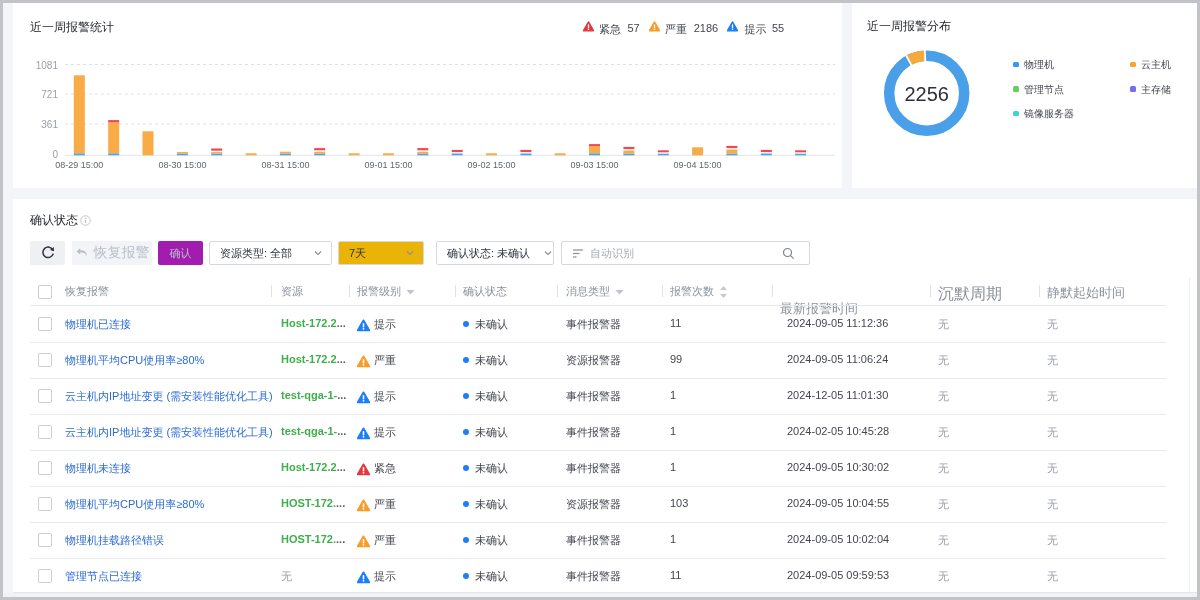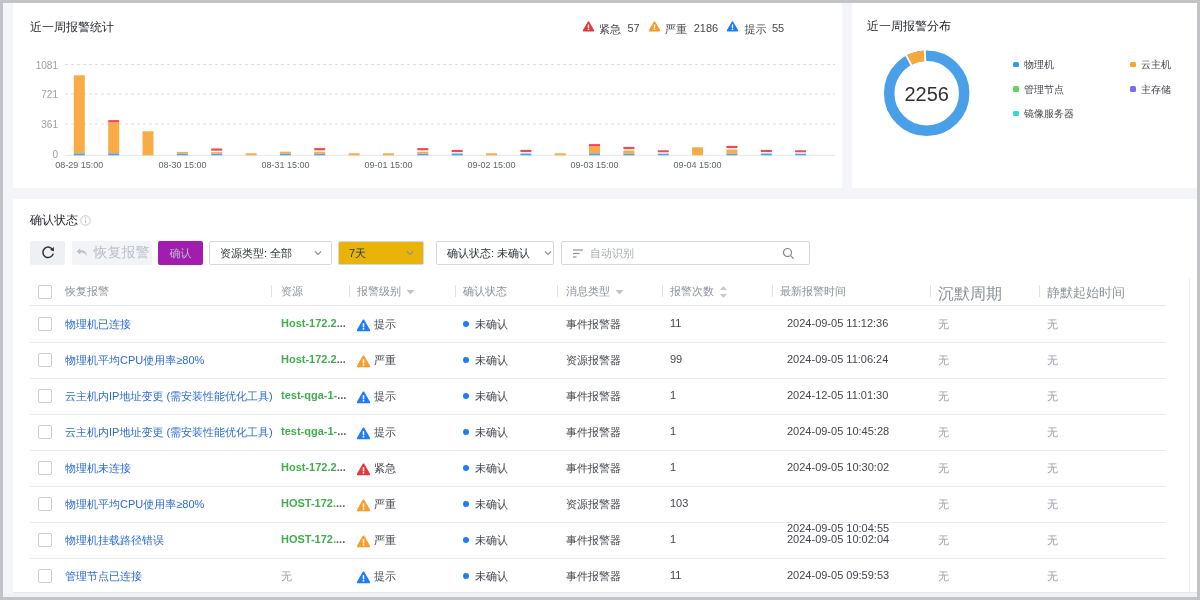--- a/index.html
+++ b/index.html
@@ -185,21 +185,21 @@
       <polygon points="0.5,2 8.5,2 4.5,6.5" fill="#bfc3cb"></polygon>
     </svg></div>
 <div class="abs" style="left:463px;top:284px;color:#8b919c;font-size:11px;display:flex;align-items:center;white-space:nowrap">确认状态</div>
 <div class="abs" style="left:566px;top:284px;color:#8b919c;font-size:11px;display:flex;align-items:center;white-space:nowrap">消息类型<svg width="9" height="8" viewBox="0 0 9 8" style="margin-left:5px">
       <polygon points="0.5,2 8.5,2 4.5,6.5" fill="#bfc3cb"></polygon>
     </svg></div>
 <div class="abs" style="left:670px;top:284px;color:#8b919c;font-size:11px;display:flex;align-items:center;white-space:nowrap">报警次数<svg width="9" height="14" viewBox="0 0 9 14" style="margin-left:5px">
       <polygon points="4.5,1 8,5 1,5" fill="#c6cad1"></polygon>
       <polygon points="4.5,13 8,9 1,9" fill="#c6cad1"></polygon>
     </svg></div>
-<div class="abs" style="left:780px;top:284px;color:#8b919c;font-size:11px;display:flex;align-items:center;white-space:nowrap">最新报警时间</div>
+<div class="abs" style="left:780px;top:300px;color:#8b919c;font-size:13px;display:flex;align-items:center;white-space:nowrap">最新报警时间</div>
 <div class="abs" style="left:938px;top:284px;color:#8b919c;font-size:16px;display:flex;align-items:center;white-space:nowrap">沉默周期</div>
 <div class="abs" style="left:1047px;top:284px;color:#8b919c;font-size:13px;display:flex;align-items:center;white-space:nowrap">静默起始时间</div>
 <div class="abs" style="left:38px;top:285px;width:14px;height:14px;border:1px solid #ccd0d7;border-radius:2px;background:#fff"></div>
 <div class="abs" style="left:30px;top:305px;width:1136px;height:1px;background:#e4e7ec"></div>
 <div class="abs" style="left:38px;top:317px;width:14px;height:14px;border:1px solid #ccd0d7;border-radius:2px;background:#fff"></div>
 <div class="abs s11" style="left:65px;top:317px;color:#2b6bd4">物理机已连接</div>
 <div class="abs s11" style="left:281px;top:317px;color:#3fae4d;font-weight:600">Host-172.2<span style="color:#5a6068">...</span></div>
 <svg style="position:absolute;left:357px;top:318.5px" width="13" height="13" viewBox="0 0 14 14">
 <polygon points="7,1.6 13.1,12.2 0.9,12.2" fill="#1e7ef7" stroke="#1e7ef7" stroke-width="2.2" stroke-linejoin="round"></polygon>
 <line x1="7" y1="5.1" x2="7" y2="8.3" stroke="#fff" stroke-width="1.7" stroke-linecap="round"></line>
@@ -254,21 +254,21 @@
 <svg style="position:absolute;left:357px;top:426.5px" width="13" height="13" viewBox="0 0 14 14">
 <polygon points="7,1.6 13.1,12.2 0.9,12.2" fill="#1e7ef7" stroke="#1e7ef7" stroke-width="2.2" stroke-linejoin="round"></polygon>
 <line x1="7" y1="5.1" x2="7" y2="8.3" stroke="#fff" stroke-width="1.7" stroke-linecap="round"></line>
 <circle cx="7" cy="10.6" r="1.0" fill="#fff"></circle>
 </svg>
 <div class="abs s11" style="left:374px;top:425px;color:#42464d">提示</div>
 <div class="abs" style="left:463px;top:429px;width:6px;height:6px;border-radius:50%;background:#1e7ef7"></div>
 <div class="abs s11" style="left:475px;top:425px;color:#42464d">未确认</div>
 <div class="abs s11" style="left:566px;top:425px;color:#42464d">事件报警器</div>
 <div class="abs s11" style="left:670px;top:425px;color:#42464d">1</div>
-<div class="abs s11" style="left:787px;top:425px;color:#42464d">2024-09-05 10:45:28</div>
+<div class="abs s11" style="left:787px;top:425px;color:#42464d">2024-02-05 10:45:28</div>
 <div class="abs s11" style="left:938px;top:425px;color:#9ba1aa">无</div>
 <div class="abs s11" style="left:1047px;top:425px;color:#9ba1aa">无</div>
 <div class="abs" style="left:30px;top:450px;width:1136px;height:1px;background:#e9ebef"></div>
 <div class="abs" style="left:38px;top:461px;width:14px;height:14px;border:1px solid #ccd0d7;border-radius:2px;background:#fff"></div>
 <div class="abs s11" style="left:65px;top:461px;color:#2b6bd4">物理机未连接</div>
 <div class="abs s11" style="left:281px;top:461px;color:#3fae4d;font-weight:600">Host-172.2<span style="color:#5a6068">...</span></div>
 <svg style="position:absolute;left:357px;top:462.5px" width="13" height="13" viewBox="0 0 14 14">
 <polygon points="7,1.6 13.1,12.2 0.9,12.2" fill="#e5383f" stroke="#e5383f" stroke-width="2.2" stroke-linejoin="round"></polygon>
 <line x1="7" y1="5.1" x2="7" y2="8.3" stroke="#fff" stroke-width="1.7" stroke-linecap="round"></line>
 <circle cx="7" cy="10.6" r="1.0" fill="#fff"></circle>
@@ -288,21 +288,21 @@
 <svg style="position:absolute;left:357px;top:498.5px" width="13" height="13" viewBox="0 0 14 14">
 <polygon points="7,1.6 13.1,12.2 0.9,12.2" fill="#f99d27" stroke="#f99d27" stroke-width="2.2" stroke-linejoin="round"></polygon>
 <line x1="7" y1="5.1" x2="7" y2="8.3" stroke="#fff" stroke-width="1.7" stroke-linecap="round"></line>
 <circle cx="7" cy="10.6" r="1.0" fill="#fff"></circle>
 </svg>
 <div class="abs s11" style="left:374px;top:497px;color:#42464d">严重</div>
 <div class="abs" style="left:463px;top:501px;width:6px;height:6px;border-radius:50%;background:#1e7ef7"></div>
 <div class="abs s11" style="left:475px;top:497px;color:#42464d">未确认</div>
 <div class="abs s11" style="left:566px;top:497px;color:#42464d">资源报警器</div>
 <div class="abs s11" style="left:670px;top:497px;color:#42464d">103</div>
-<div class="abs s11" style="left:787px;top:522px;color:#42464d">2024-09-05 10:04:55</div>
+<div class="abs s11" style="left:787px;top:497px;color:#42464d">2024-09-05 10:04:55</div>
 <div class="abs s11" style="left:938px;top:497px;color:#9ba1aa">无</div>
 <div class="abs s11" style="left:1047px;top:497px;color:#9ba1aa">无</div>
 <div class="abs" style="left:30px;top:522px;width:1136px;height:1px;background:#e9ebef"></div>
 <div class="abs" style="left:38px;top:533px;width:14px;height:14px;border:1px solid #ccd0d7;border-radius:2px;background:#fff"></div>
 <div class="abs s11" style="left:65px;top:533px;color:#2b6bd4">物理机挂载路径错误</div>
 <div class="abs s11" style="left:281px;top:533px;color:#3fae4d;font-weight:600">HOST-172.<span style="color:#5a6068">...</span></div>
 <svg style="position:absolute;left:357px;top:534.5px" width="13" height="13" viewBox="0 0 14 14">
 <polygon points="7,1.6 13.1,12.2 0.9,12.2" fill="#f99d27" stroke="#f99d27" stroke-width="2.2" stroke-linejoin="round"></polygon>
 <line x1="7" y1="5.1" x2="7" y2="8.3" stroke="#fff" stroke-width="1.7" stroke-linecap="round"></line>
 <circle cx="7" cy="10.6" r="1.0" fill="#fff"></circle>

